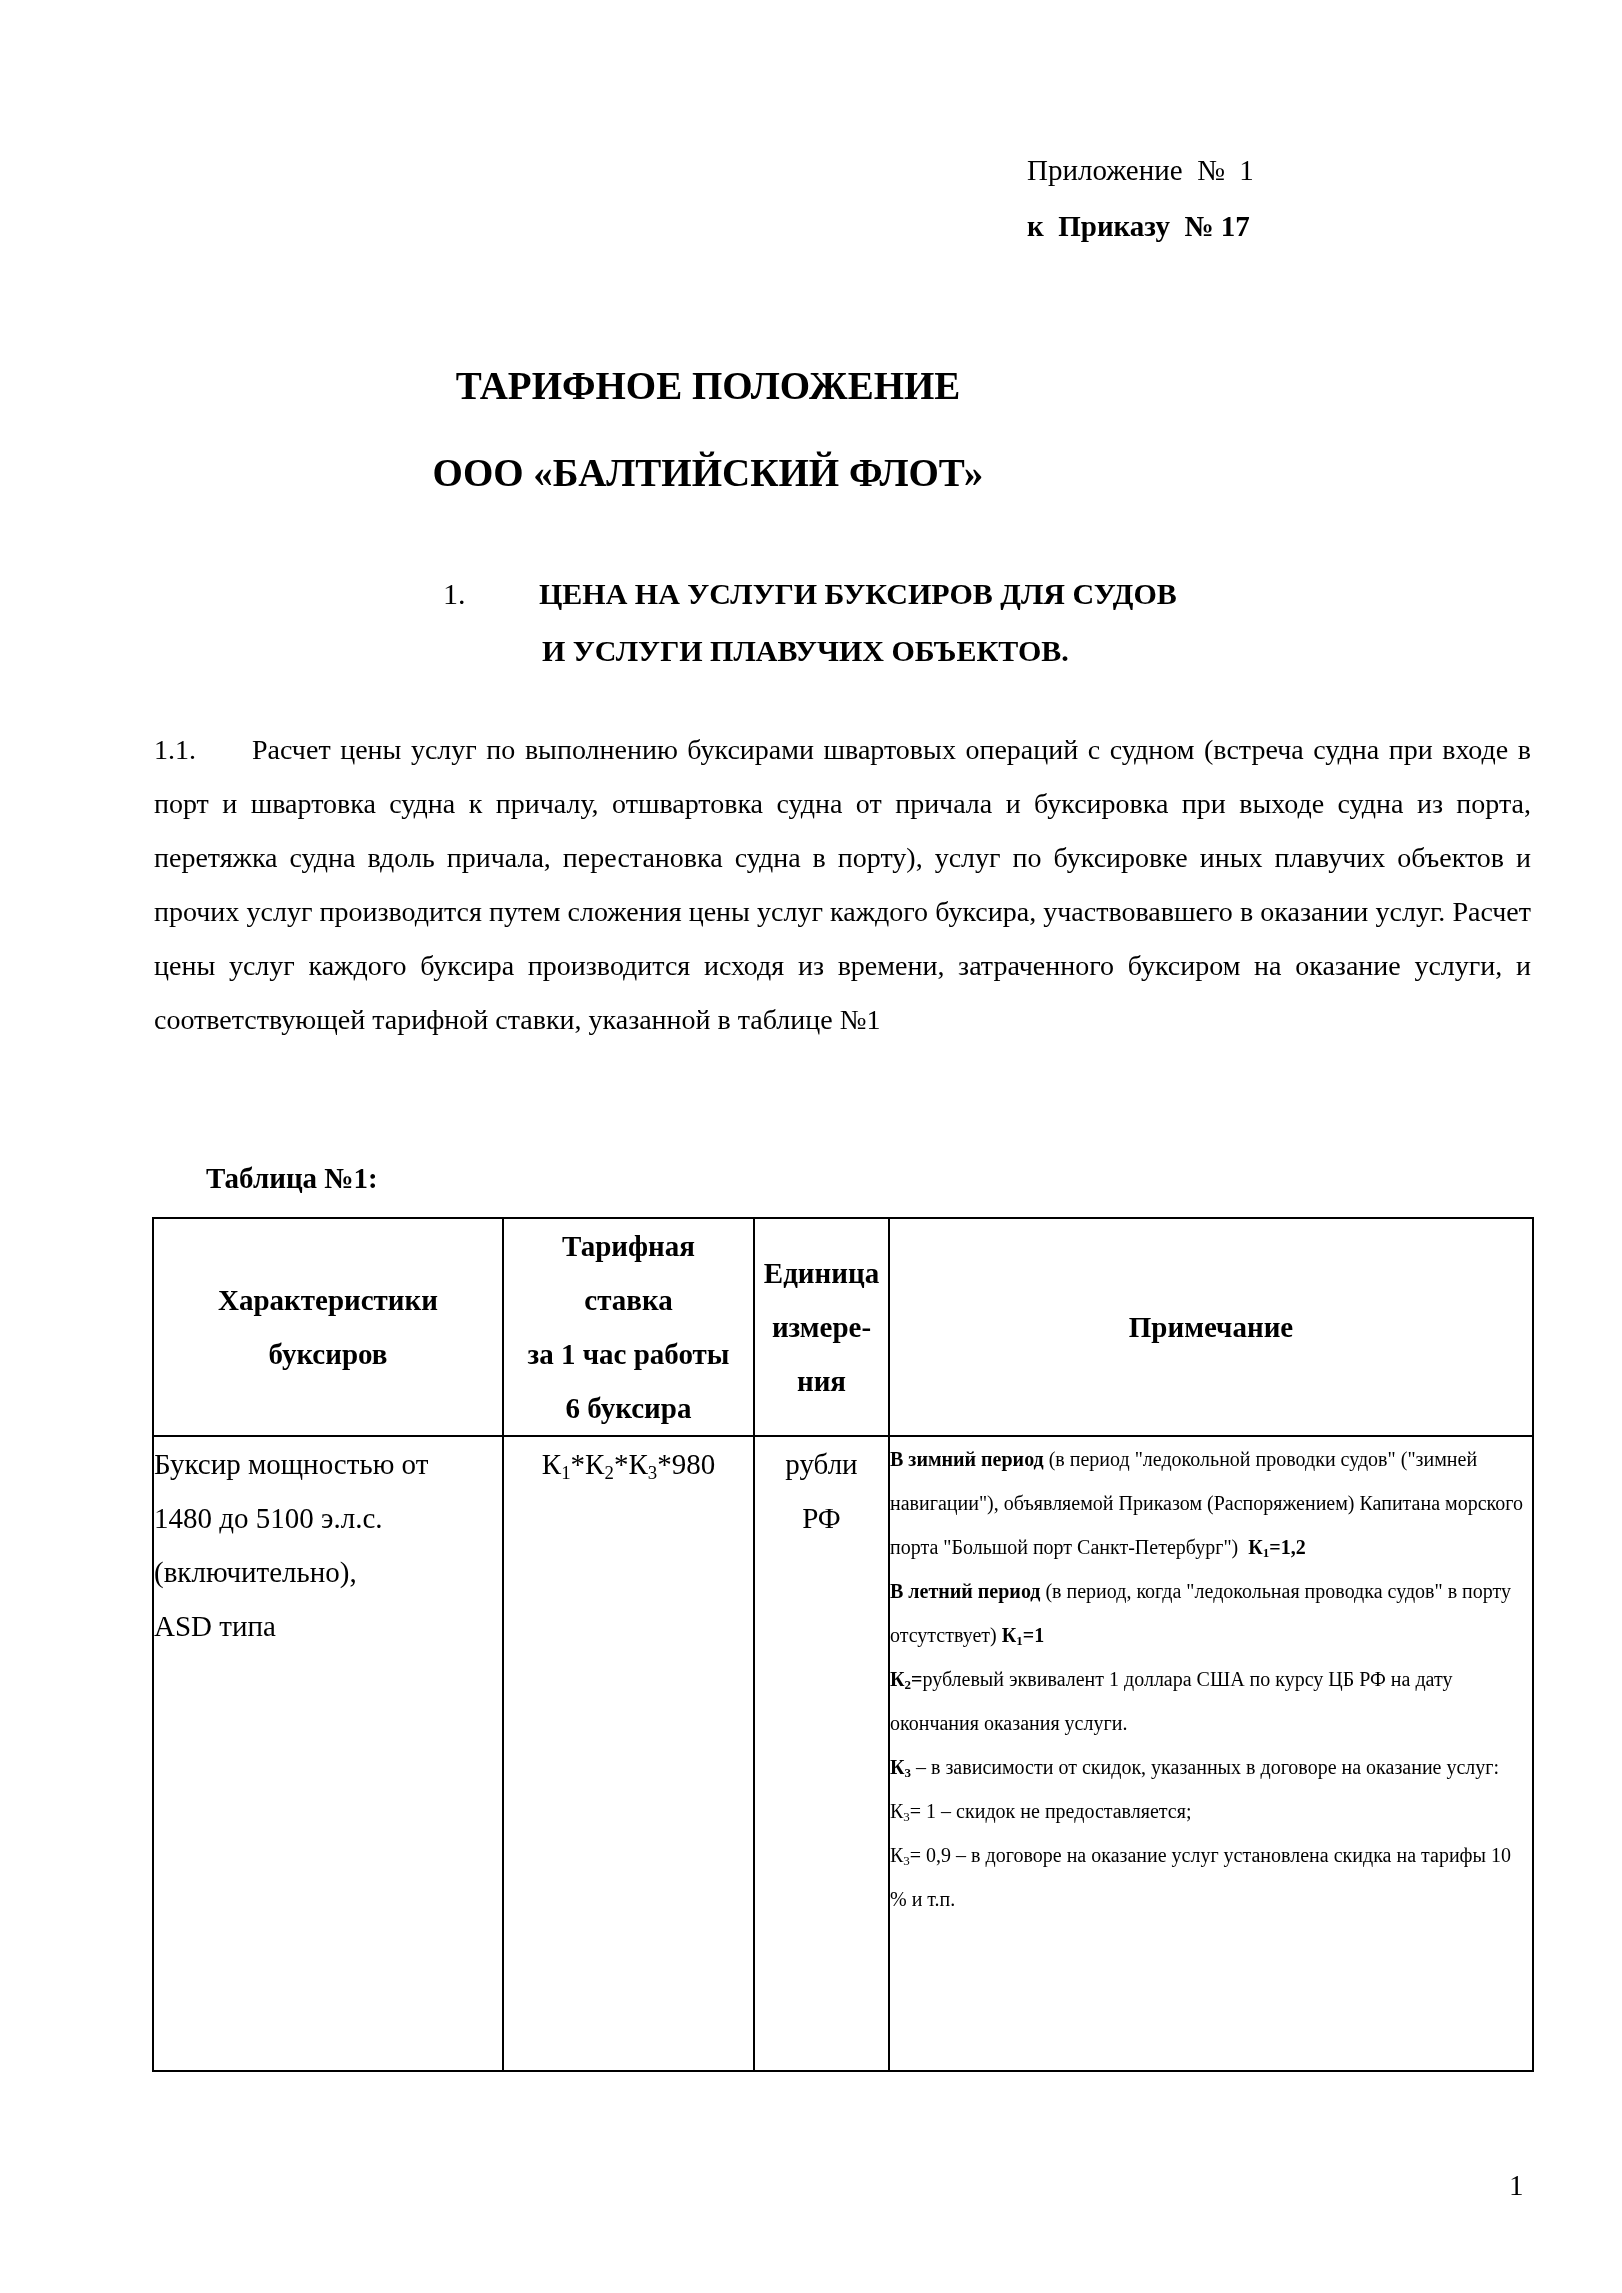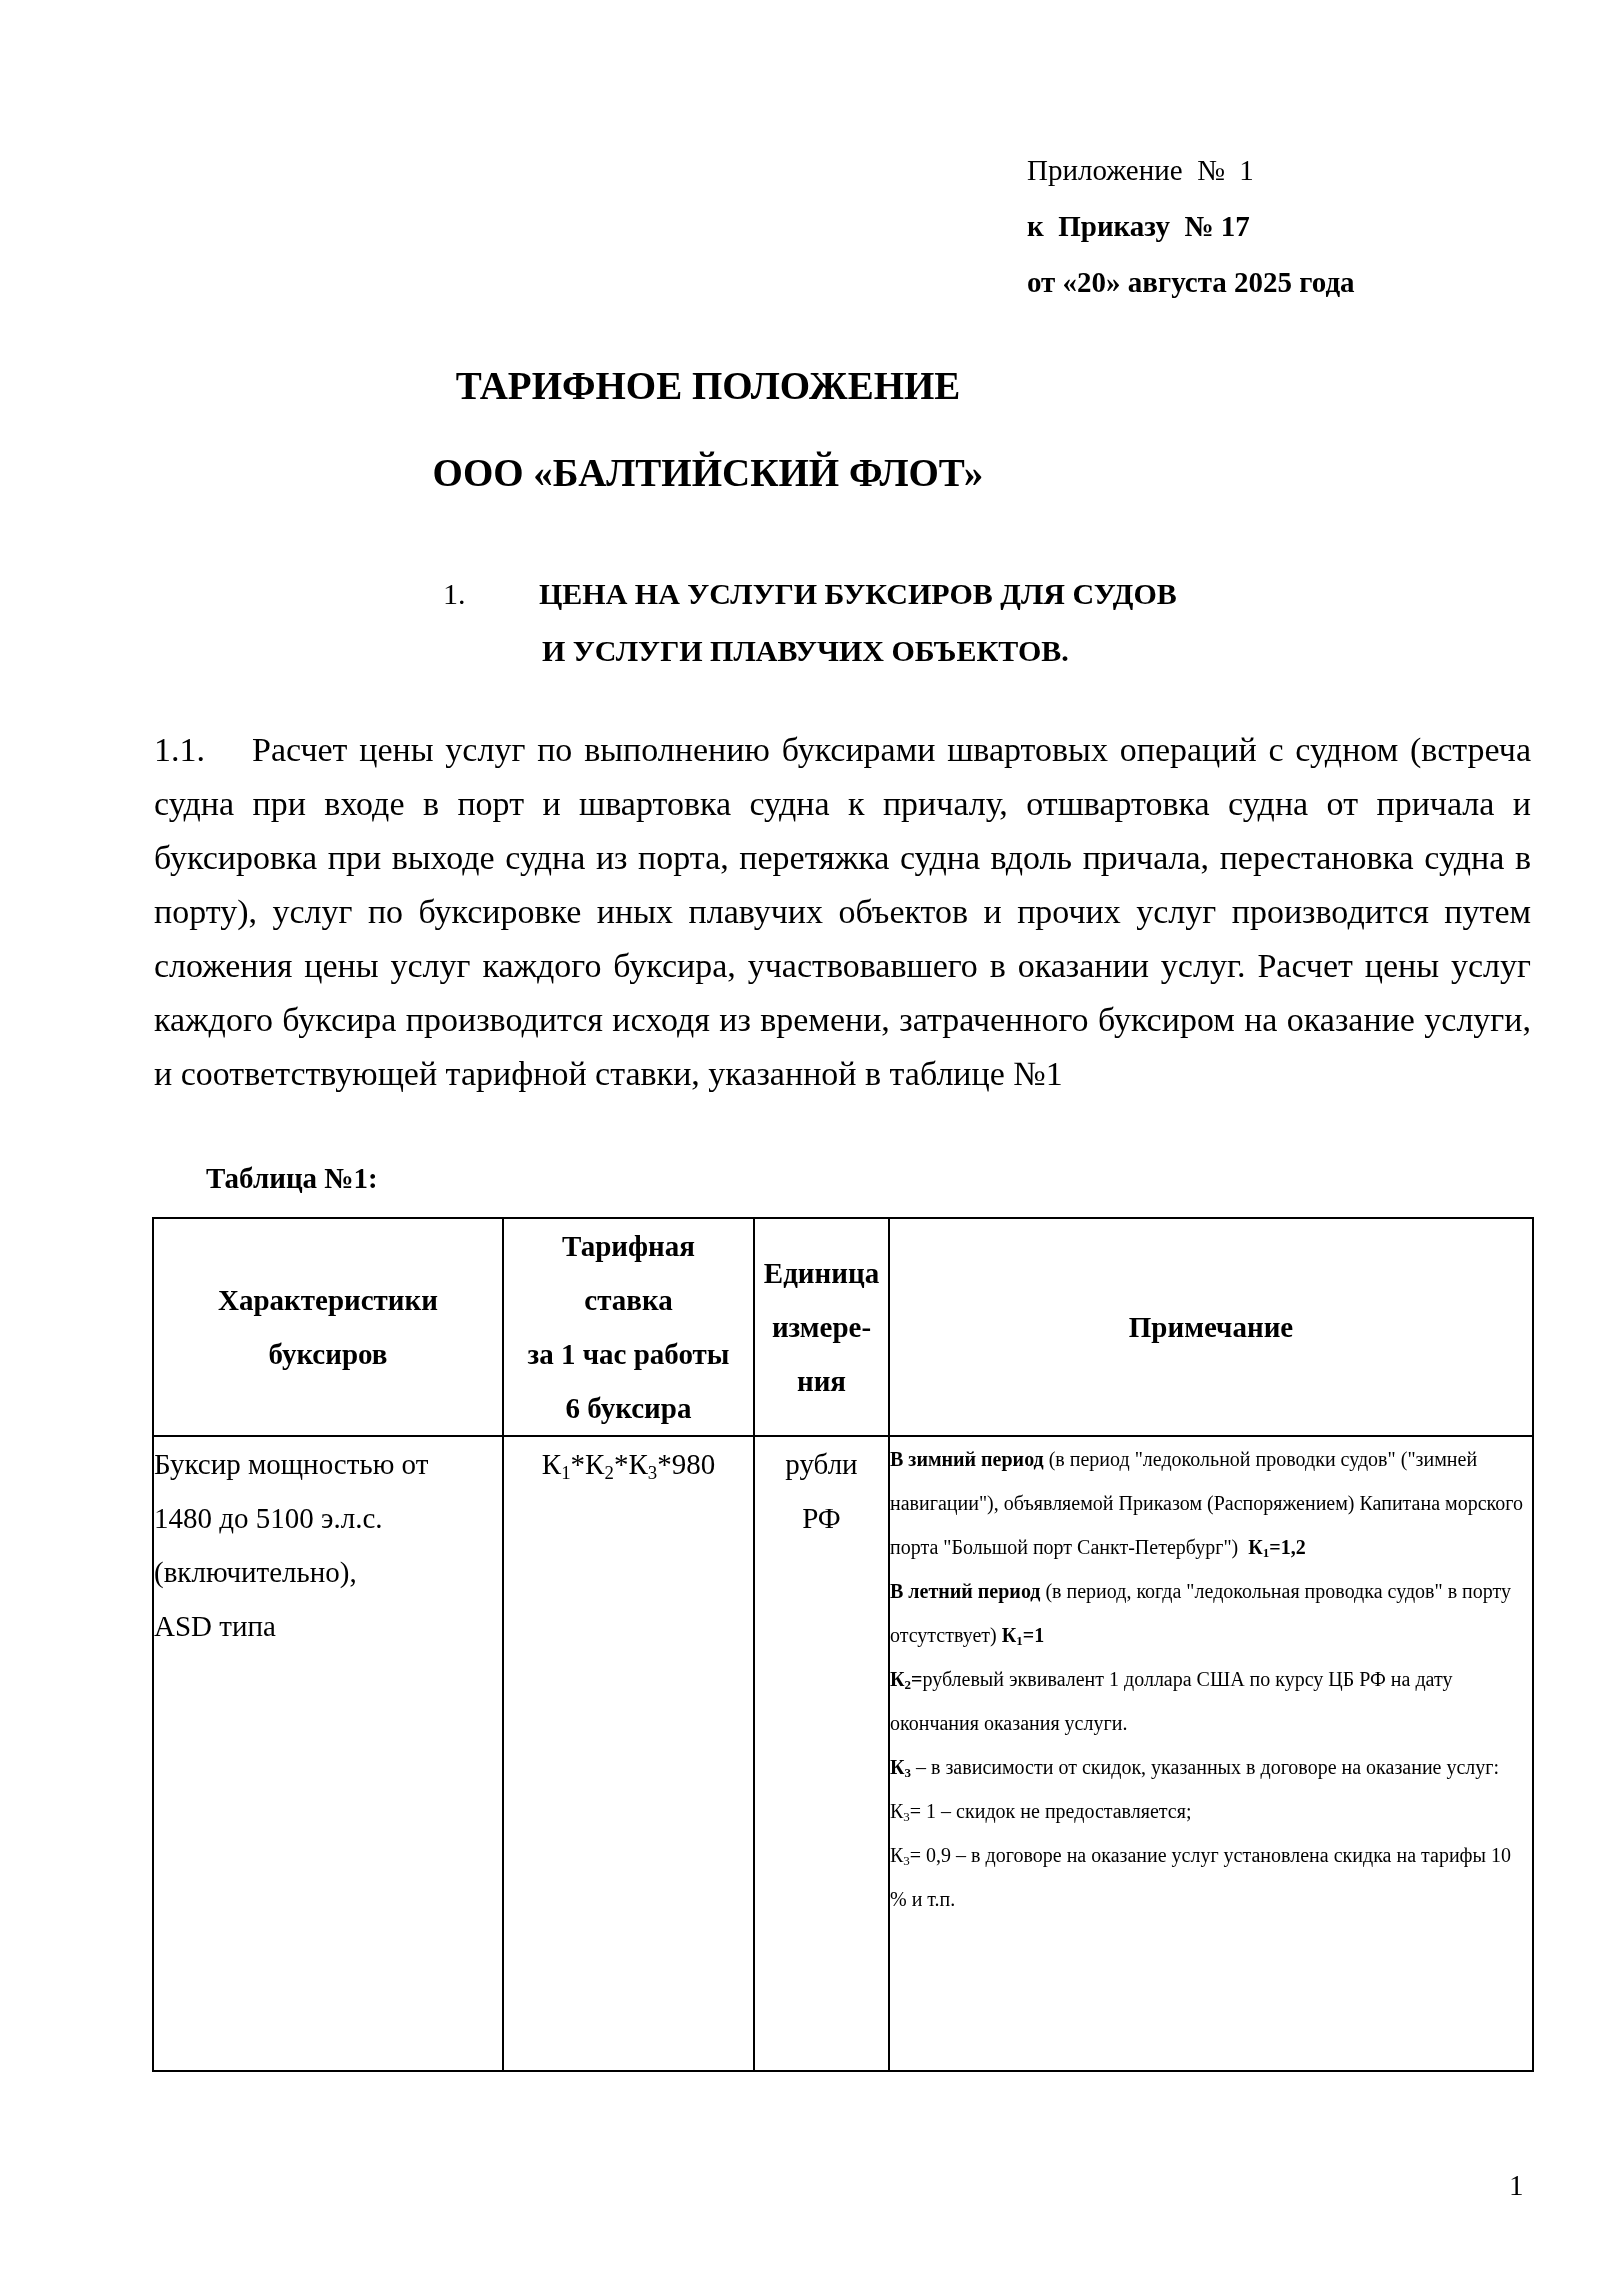--- a/index.html
+++ b/index.html
@@ -10,21 +10,21 @@
     .abs { position: absolute; }
     .appendix { left: 1027px; top: 142px; font-size: 29px; line-height: 56px; }
     .appendix .b { font-weight: bold; }
     .title { left: 0; width: 1416px; text-align: center; font-weight: bold; font-size: 39px; }
     .title1 { top: 363px; }
     .title2 { top: 450px; }
     .section { top: 565px; left: 0; width: 1622px; font-weight: bold; font-size: 30px; line-height: 57px; }
     .section .num { position: absolute; left: 443px; font-weight: normal; }
     .section .l1 { position: absolute; left: 539px; }
     .section .l2 { position: absolute; left: 542px; top: 57px; }
-    .para { left: 154px; top: 723px; width: 1377px; font-size: 34px; line-height: 54px; text-align: justify; }
+    .para { left: 154px; top: 723px; width: 1377px; font-size: 28px; line-height: 54px; text-align: justify; }
     .para .pnum { display: inline-block; width: 98px; }
     .caption { left: 206px; top: 1162px; font-size: 29px; font-weight: bold; }
     table.tariff {
       position: absolute; left: 152px; top: 1217px; width: 1380px; height: 855px;
       border-collapse: collapse; table-layout: fixed;
     }
     table.tariff th, table.tariff td { border: 2.9px solid #000; padding: 0; }
     table.tariff th { font-weight: bold; font-size: 29px; line-height: 54px; text-align: center; vertical-align: middle; height: 216px; }
     col.c1 { width: 350px; } col.c2 { width: 251px; } col.c3 { width: 135px; } col.c4 { width: 644px; }
     td.char { vertical-align: top; font-size: 29px; line-height: 54px; padding-left: 2px; }
@@ -34,21 +34,20 @@
     td.note .b { font-weight: bold; }
     sub { font-size: 0.65em; vertical-align: -0.25em; line-height: 0; }
     .page-num { left: 1509px; top: 2169px; font-size: 29px; }
   </style>
 </head>
 <body>
 
 <div class="abs appendix">
   <div style="white-space:pre;">Приложение  №  1</div>
   <div class="b" style="white-space:pre;">к  Приказу  № 17</div>
-  <div class="b">от «20» августа 2025 года</div>
 </div>
 
 <div class="abs title title1">ТАРИФНОЕ ПОЛОЖЕНИЕ</div>
 <div class="abs title title2">ООО «БАЛТИЙСКИЙ ФЛОТ»</div>
 
 <div class="abs section">
   <span class="num">1.</span>
   <span class="l1">ЦЕНА НА УСЛУГИ БУКСИРОВ ДЛЯ СУДОВ</span>
   <span class="l2">И УСЛУГИ ПЛАВУЧИХ ОБЪЕКТОВ.</span>
 </div>

